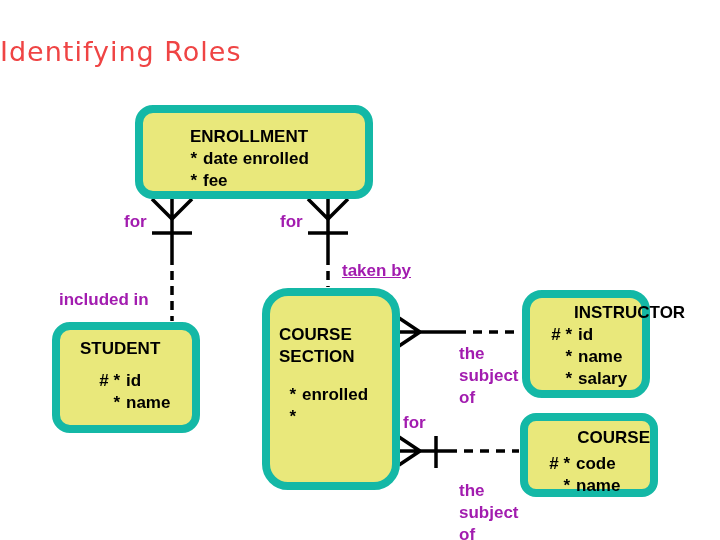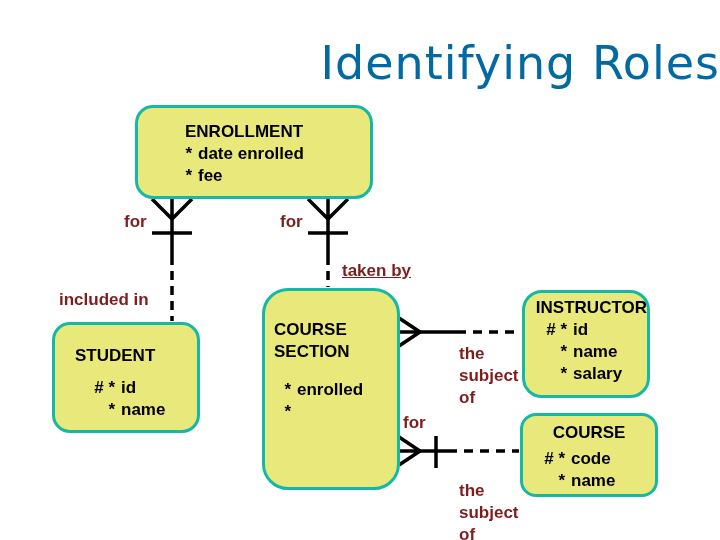--- a/index.html
+++ b/index.html
@@ -1,57 +1,57 @@
 <!DOCTYPE html>
 <html><head>
 <meta charset="utf-8">
 <style>
   html,body { margin:0; padding:0; background:#fff; }
   .slide {
     position:relative; width:720px; height:540px; background:#ffffff;
     font-family:"Liberation Sans", sans-serif; overflow:hidden; color:#000;
   }
   .title {
-    position:absolute; left:0; right:0; top:36px; text-align:right;
-    font-family:"DejaVu Sans", sans-serif; font-size:46px; font-weight:500;
-    letter-spacing:1px; color:#0369a1;
+    position:absolute; left:0; right:0; top:36px; text-align:left;
+    font-family:"DejaVu Sans", sans-serif; font-size:27px; font-weight:500;
+    letter-spacing:1px; color:#ef4444;
   }
   svg.connectors { position:absolute; left:0; top:0; }
   .entity {
     position:absolute; box-sizing:border-box;
-    background:#e9e87b; border:3px solid #14b8a6;
+    background:#e9e87b; border:8px solid #14b8a6;
     font-size:17px; font-weight:bold; line-height:22px;
   }
   .entity .ename { white-space:pre-line; }
   .attr-row { display:flex; }
   .attr-row .pfx { flex:0 0 var(--pw,26px); text-align:right; white-space:pre; }
   .attr-row .anm { margin-left:6px; white-space:pre; }
 
   .e-enrollment { left:135px; top:105px; width:238px; height:94px; border-radius:18px; padding-top:13px; }
   .e-enrollment .ename { margin-left:47px; }
   .e-enrollment .attrs { margin-left:40px; --pw:14px; }
 
-  .e-student { left:52px; top:322px; width:148px; height:111px; border-radius:18px; padding-top:20px; }
+  .e-student { left:52px; top:322px; width:148px; height:111px; border-radius:18px; padding-top:8px; }
   .e-student .ename { margin-left:20px; }
   .e-student .attrs { margin-left:34px; --pw:26px; margin-top:10px; }
 
   .e-course-section { left:262px; top:288px; width:138px; height:202px; border-radius:26px; padding-top:28px; }
   .e-course-section .ename { margin-left:9px; }
   .e-course-section .attrs { margin-left:12px; --pw:14px; margin-top:16px; }
 
   .e-instructor { left:522px; top:290px; width:128px; height:108px; border-radius:20px; padding-top:4px; }
-  .e-instructor .ename { text-align:right; }
+  .e-instructor .ename { text-align:left;padding-left:44px; }
   .e-instructor .attrs { margin-left:16px; --pw:26px; }
 
   .e-course { left:520px; top:413px; width:138px; height:84px; border-radius:16px; padding-top:6px; }
-  .e-course .ename { text-align:center; }
+  .e-course .ename { text-align:right; }
   .e-course .attrs { margin-left:16px; --pw:26px; margin-top:4px; }
 
   .rel-label {
-    position:absolute; font-size:17px; font-weight:bold; line-height:22px; color:#7f1d1d;
+    position:absolute; font-size:17px; font-weight:bold; line-height:22px; color:#a21caf;
   }
   .lbl-for-student    { left:124px; top:211px; }
   .lbl-for-coursesec  { left:280px; top:211px; }
   .lbl-taken-by       { left:342px; top:260px;text-decoration:underline; }
   .lbl-included-in    { left:59px;  top:289px; }
   .lbl-taught-by      { left:404px; top:296px; }
   .lbl-teacher-of     { left:459px; top:343px; width:64px; }
   .lbl-for-course     { left:403px; top:412px; }
   .lbl-subject-of     { left:459px; top:480px; width:64px; }
 </style>

